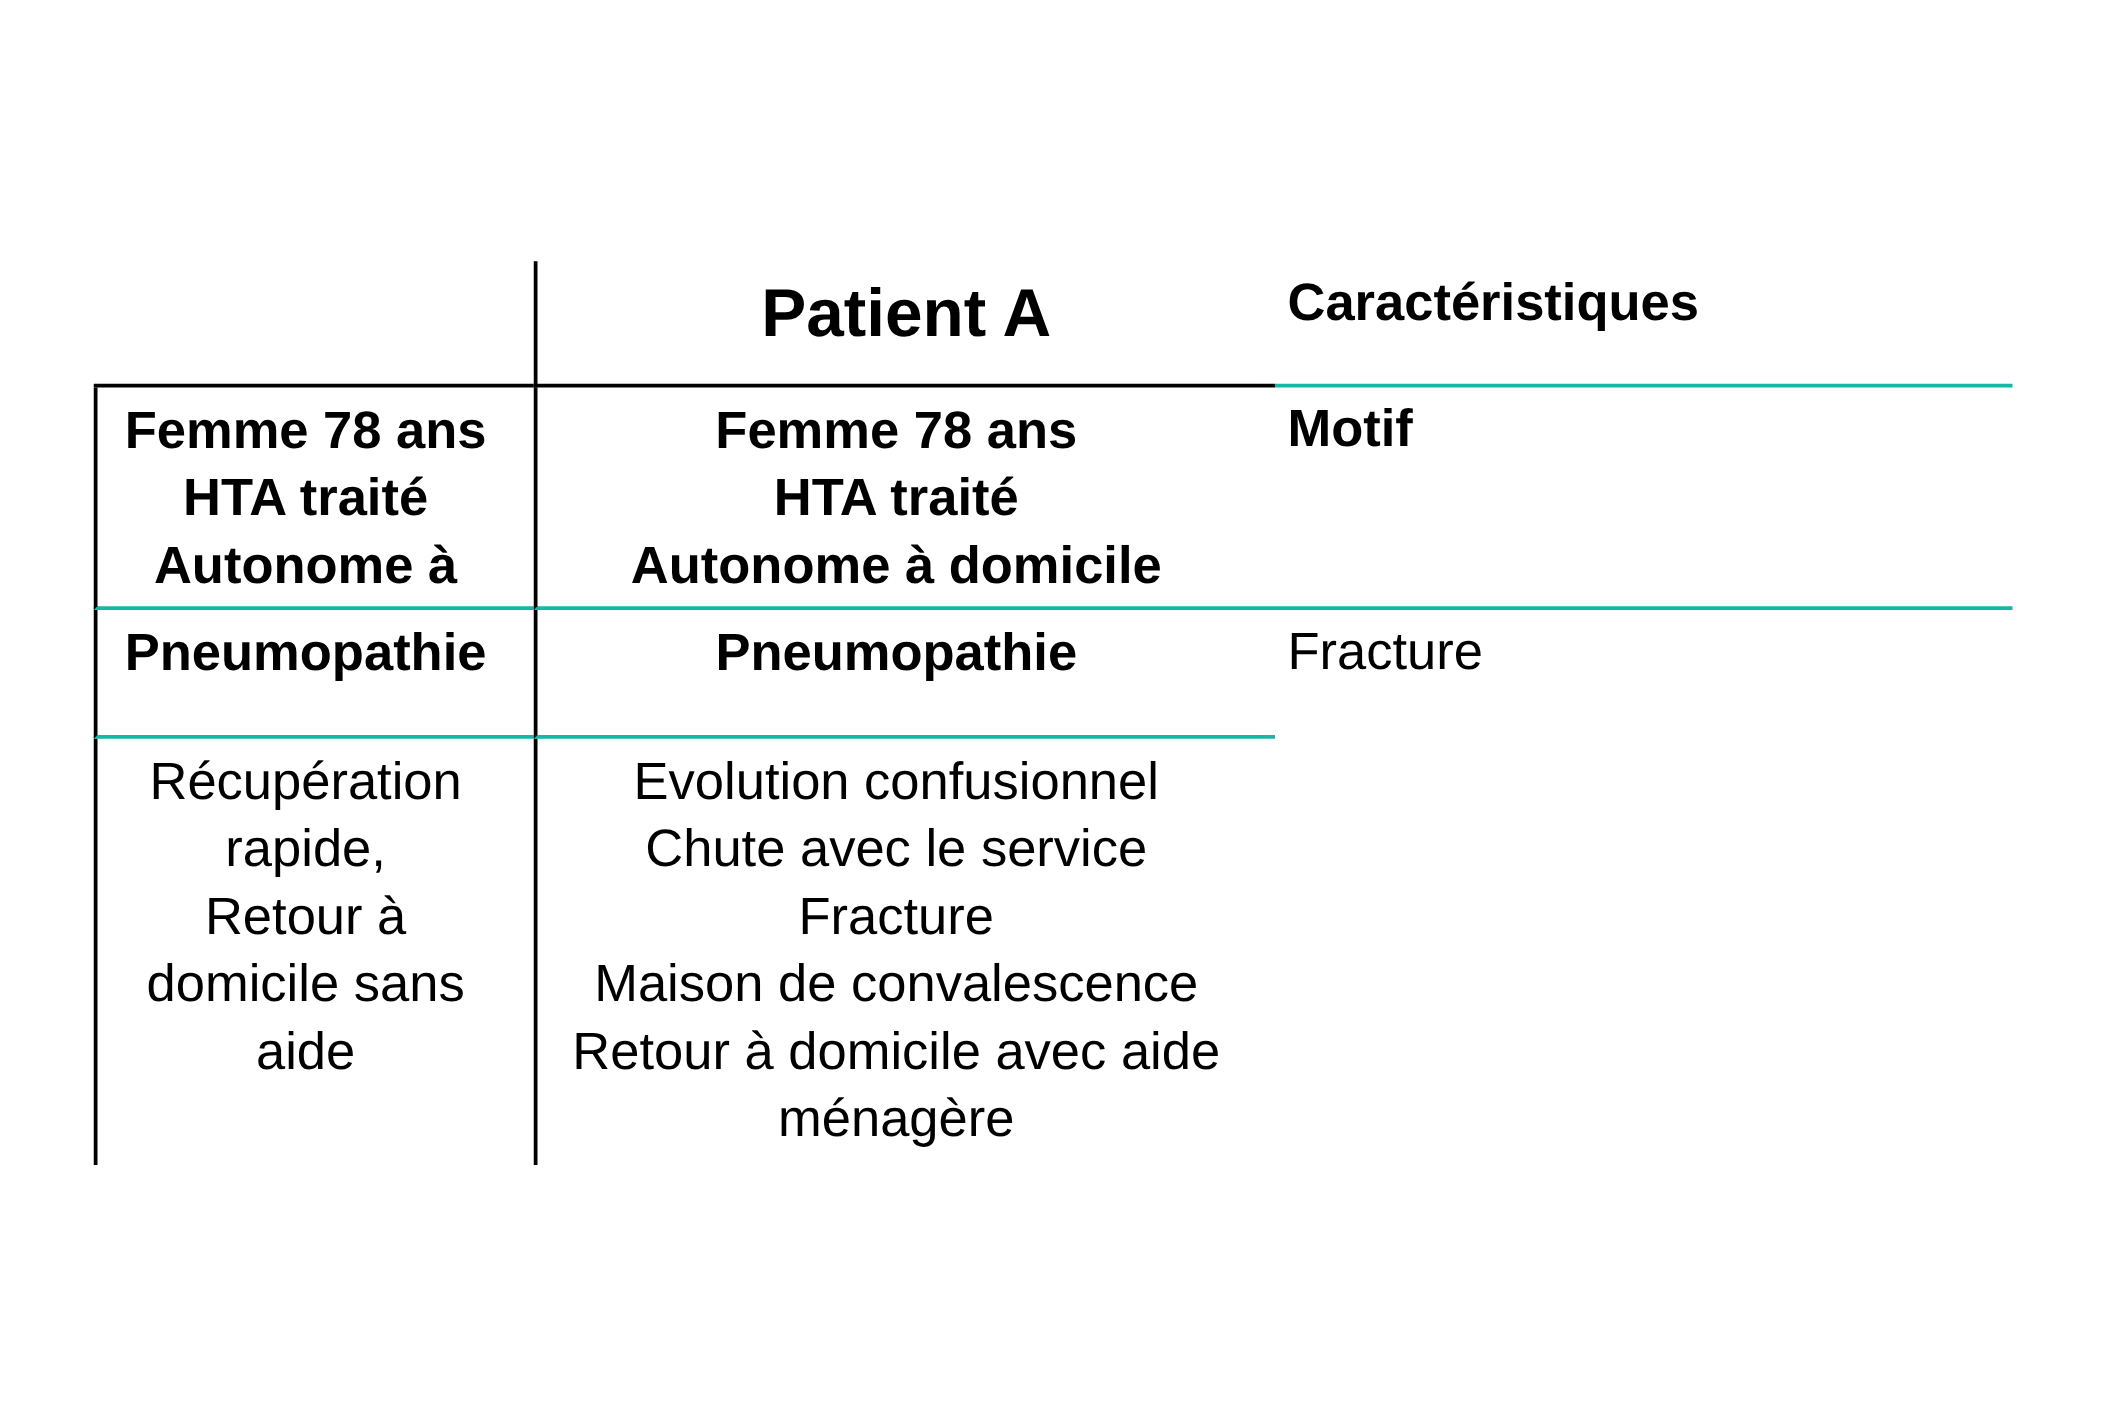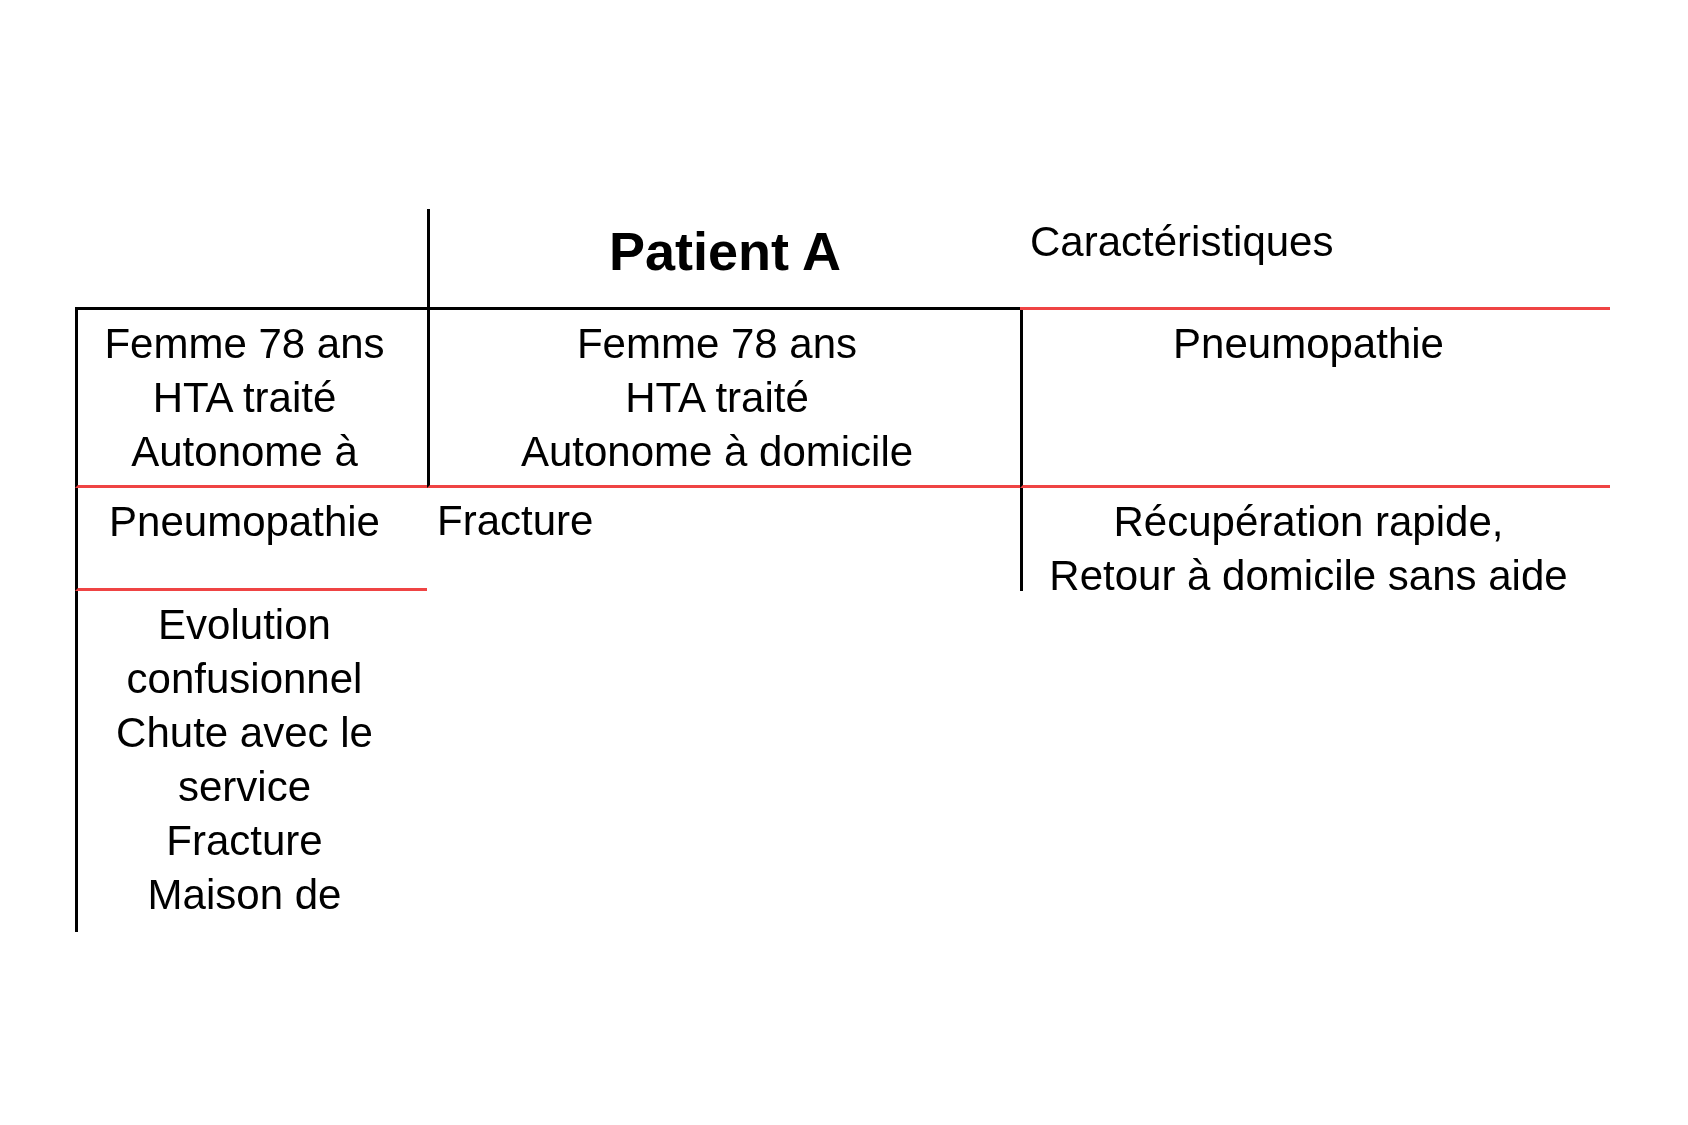--- a/index.html
+++ b/index.html
@@ -31,21 +31,22 @@
     line-height: 54px;
     overflow: hidden;
   }
   .col-b, .col-c {
     border-left: 3px solid #000000;
   }
   .hdr-row {
     border-bottom: 3px solid #000000;
   }
   .body-row-1, .body-row-2 {
-    border-bottom: 3px solid #ef4444;
+    border-bottom: 3px solid #14b8a6;
+    font-weight: bold;
   }
   .hdr {
     display: flex;
     align-items: center;
     justify-content: center;
     padding-bottom: 14px;
     font-size: 54px;
     font-weight: bold;
   }
   .row-label {
@@ -73,32 +74,34 @@
       <div class="cell-line">Femme 78 ans</div>
       <div class="cell-line">HTA traité</div>
       <div class="cell-line">Autonome à domicile</div>
     </div>
   <div class="tcell body-row-1 col-c data-cell">
       <div class="cell-line">Femme 78 ans</div>
       <div class="cell-line">HTA traité</div>
       <div class="cell-line">Autonome à domicile</div>
     </div>
 
+  <div class="tcell body-row-2 col-a row-label">Motif</div>
   <div class="tcell body-row-2 col-b data-cell">
       <div class="cell-line">Pneumopathie</div>
     </div>
   <div class="tcell body-row-2 col-c data-cell">
       <div class="cell-line">Pneumopathie</div>
     </div>
 
   <div class="tcell body-row-3 col-a row-label">Fracture</div>
   <div class="tcell body-row-3 col-b data-cell">
       <div class="cell-line">Récupération rapide,</div>
       <div class="cell-line">Retour à domicile sans aide</div>
     </div>
   <div class="tcell body-row-3 col-c data-cell">
       <div class="cell-line">Evolution confusionnel</div>
       <div class="cell-line">Chute avec le service</div>
       <div class="cell-line">Fracture</div>
       <div class="cell-line">Maison de convalescence</div>
+      <div class="cell-line">Retour à domicile avec aide ménagère</div>
     </div>
 
 </div>
 
 </body></html>

